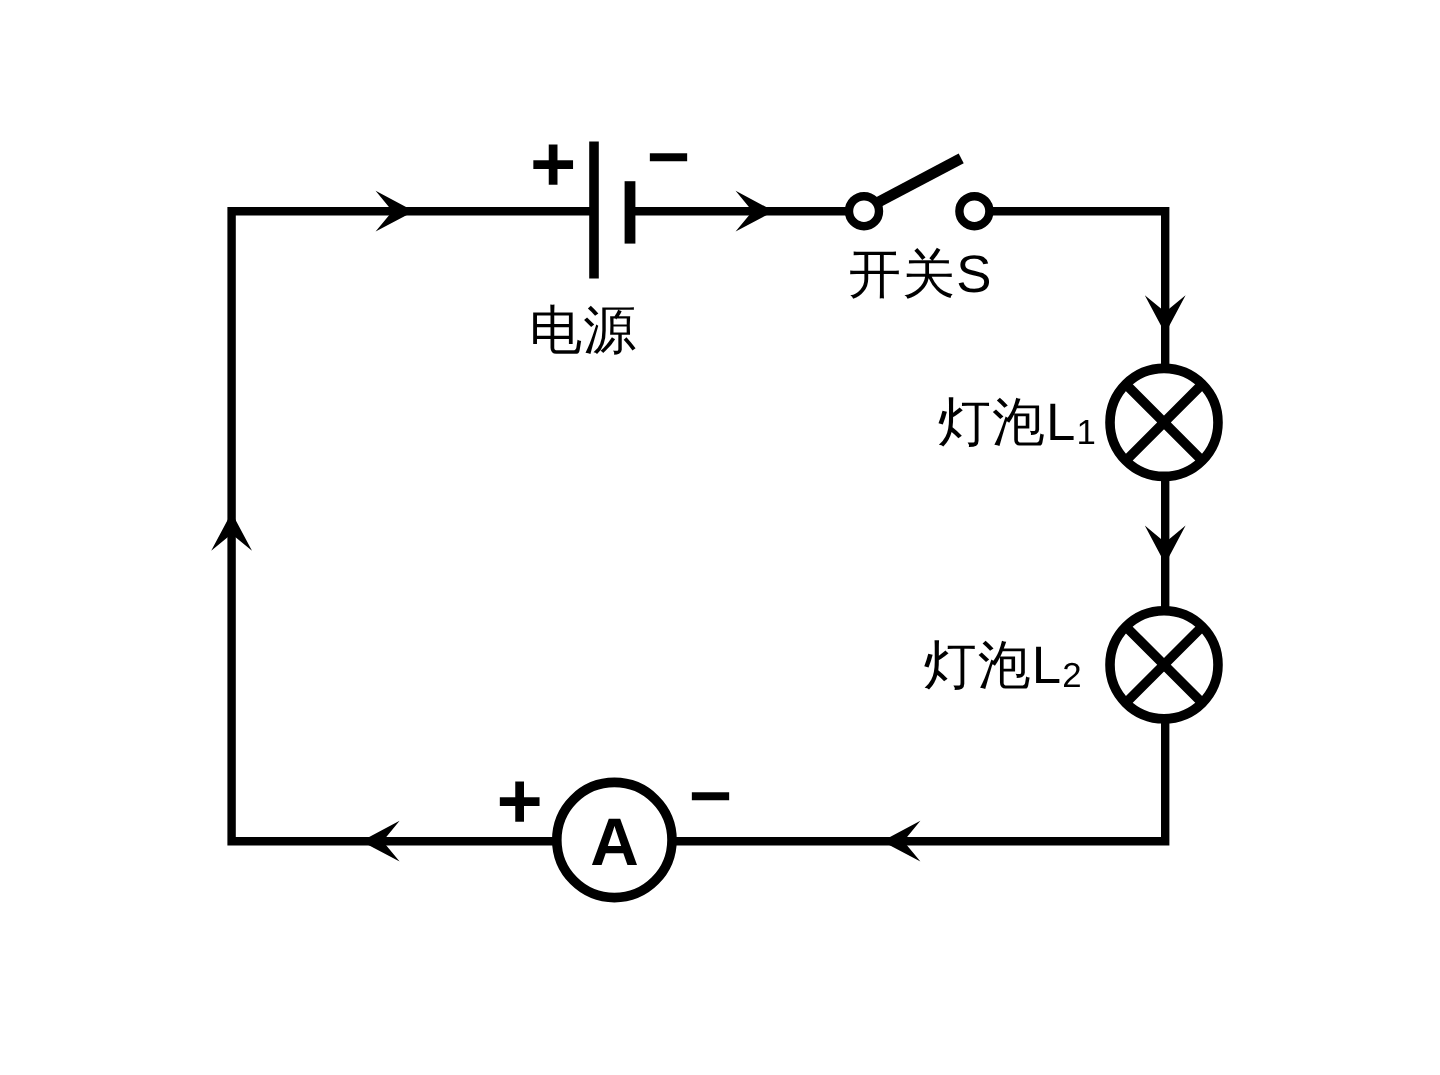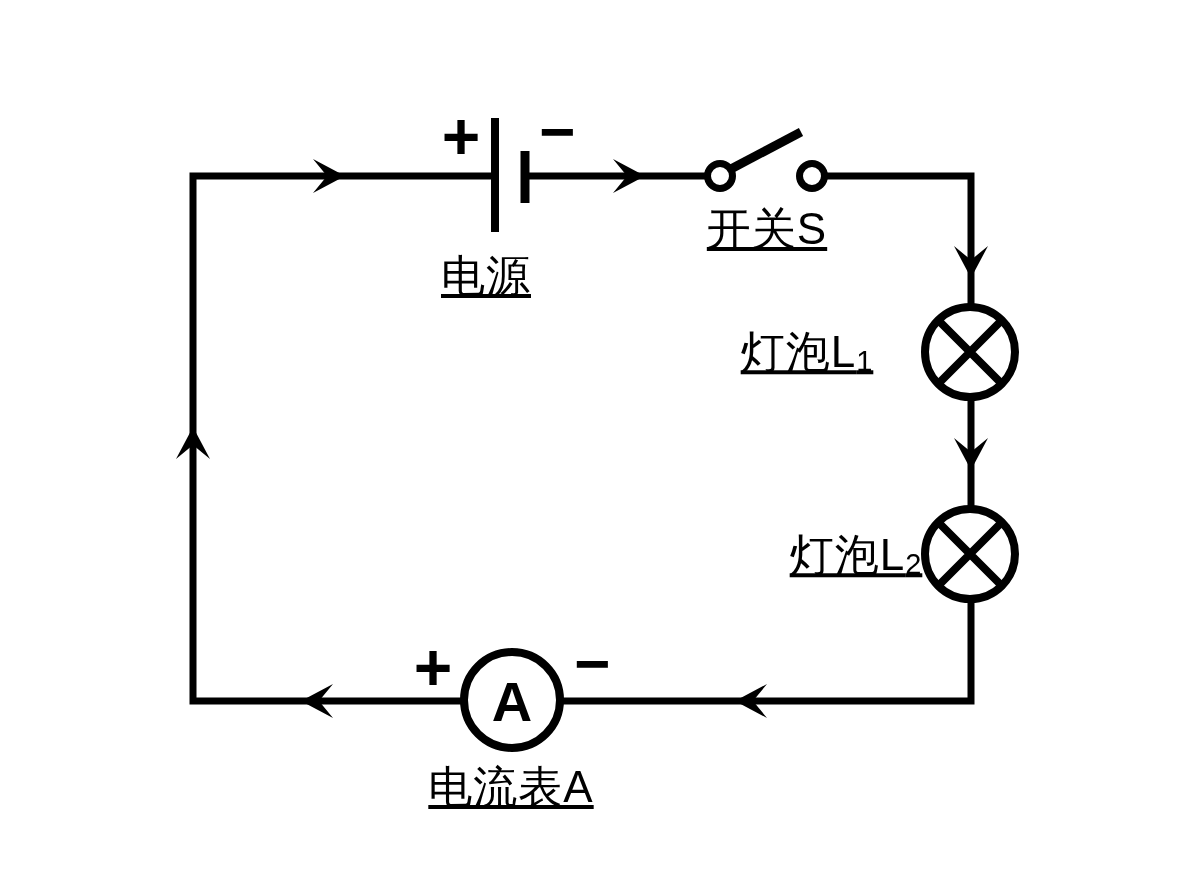--- a/index.html
+++ b/index.html
@@ -25,21 +25,20 @@
     transform: translate(-50%, -50%);
     color: #000000;
     white-space: nowrap;
     line-height: 1;
     user-select: none;
   }
   .cn-label {
     font-size: 44px;
     font-weight: 500;
     letter-spacing: 1px;
-    text-decoration: underline;
   }
   .sub {
     font-size: 29px;
     vertical-align: -0.12em;
   }
   .sign {
     font-weight: 700;
   }
   .plus-sign { font-size: 66px; }
   .minus-sign { font-size: 62px; }
@@ -96,26 +95,25 @@
       <path d="M193 427 L176 459 L193 445 L210 459 Z"></path>
     </g>
   </svg>
 
   <div class="label sign plus-sign" style="left:461px; top:136px;">+</div>
   <div class="label sign minus-sign" style="left:557px; top:132px;">−</div>
   <div class="label cn-label" style="left:486px; top:276px;">电源</div>
 
   <div class="label cn-label" style="left:767px; top:229px;">开关S</div>
 
-  <div class="label cn-label" style="left:807px; top:353px;">
+  <div class="label cn-label" style="left:848px; top:353px;">
     <span>灯泡L</span><span class="sub">1</span>
   </div>
 
-  <div class="label cn-label" style="left:856px; top:556px;">
+  <div class="label cn-label" style="left:836px; top:556px;">
     <span>灯泡L</span><span class="sub">2</span>
   </div>
 
   <div class="label sign plus-sign" style="left:433px; top:667px;">+</div>
   <div class="label sign minus-sign" style="left:592px; top:664px;">−</div>
   <div class="label dial-letter" style="left:512px; top:702px;">A</div>
-  <div class="label cn-label" style="left:511px; top:787px;">电流表A</div>
 
 </div>
 
 </body></html>

